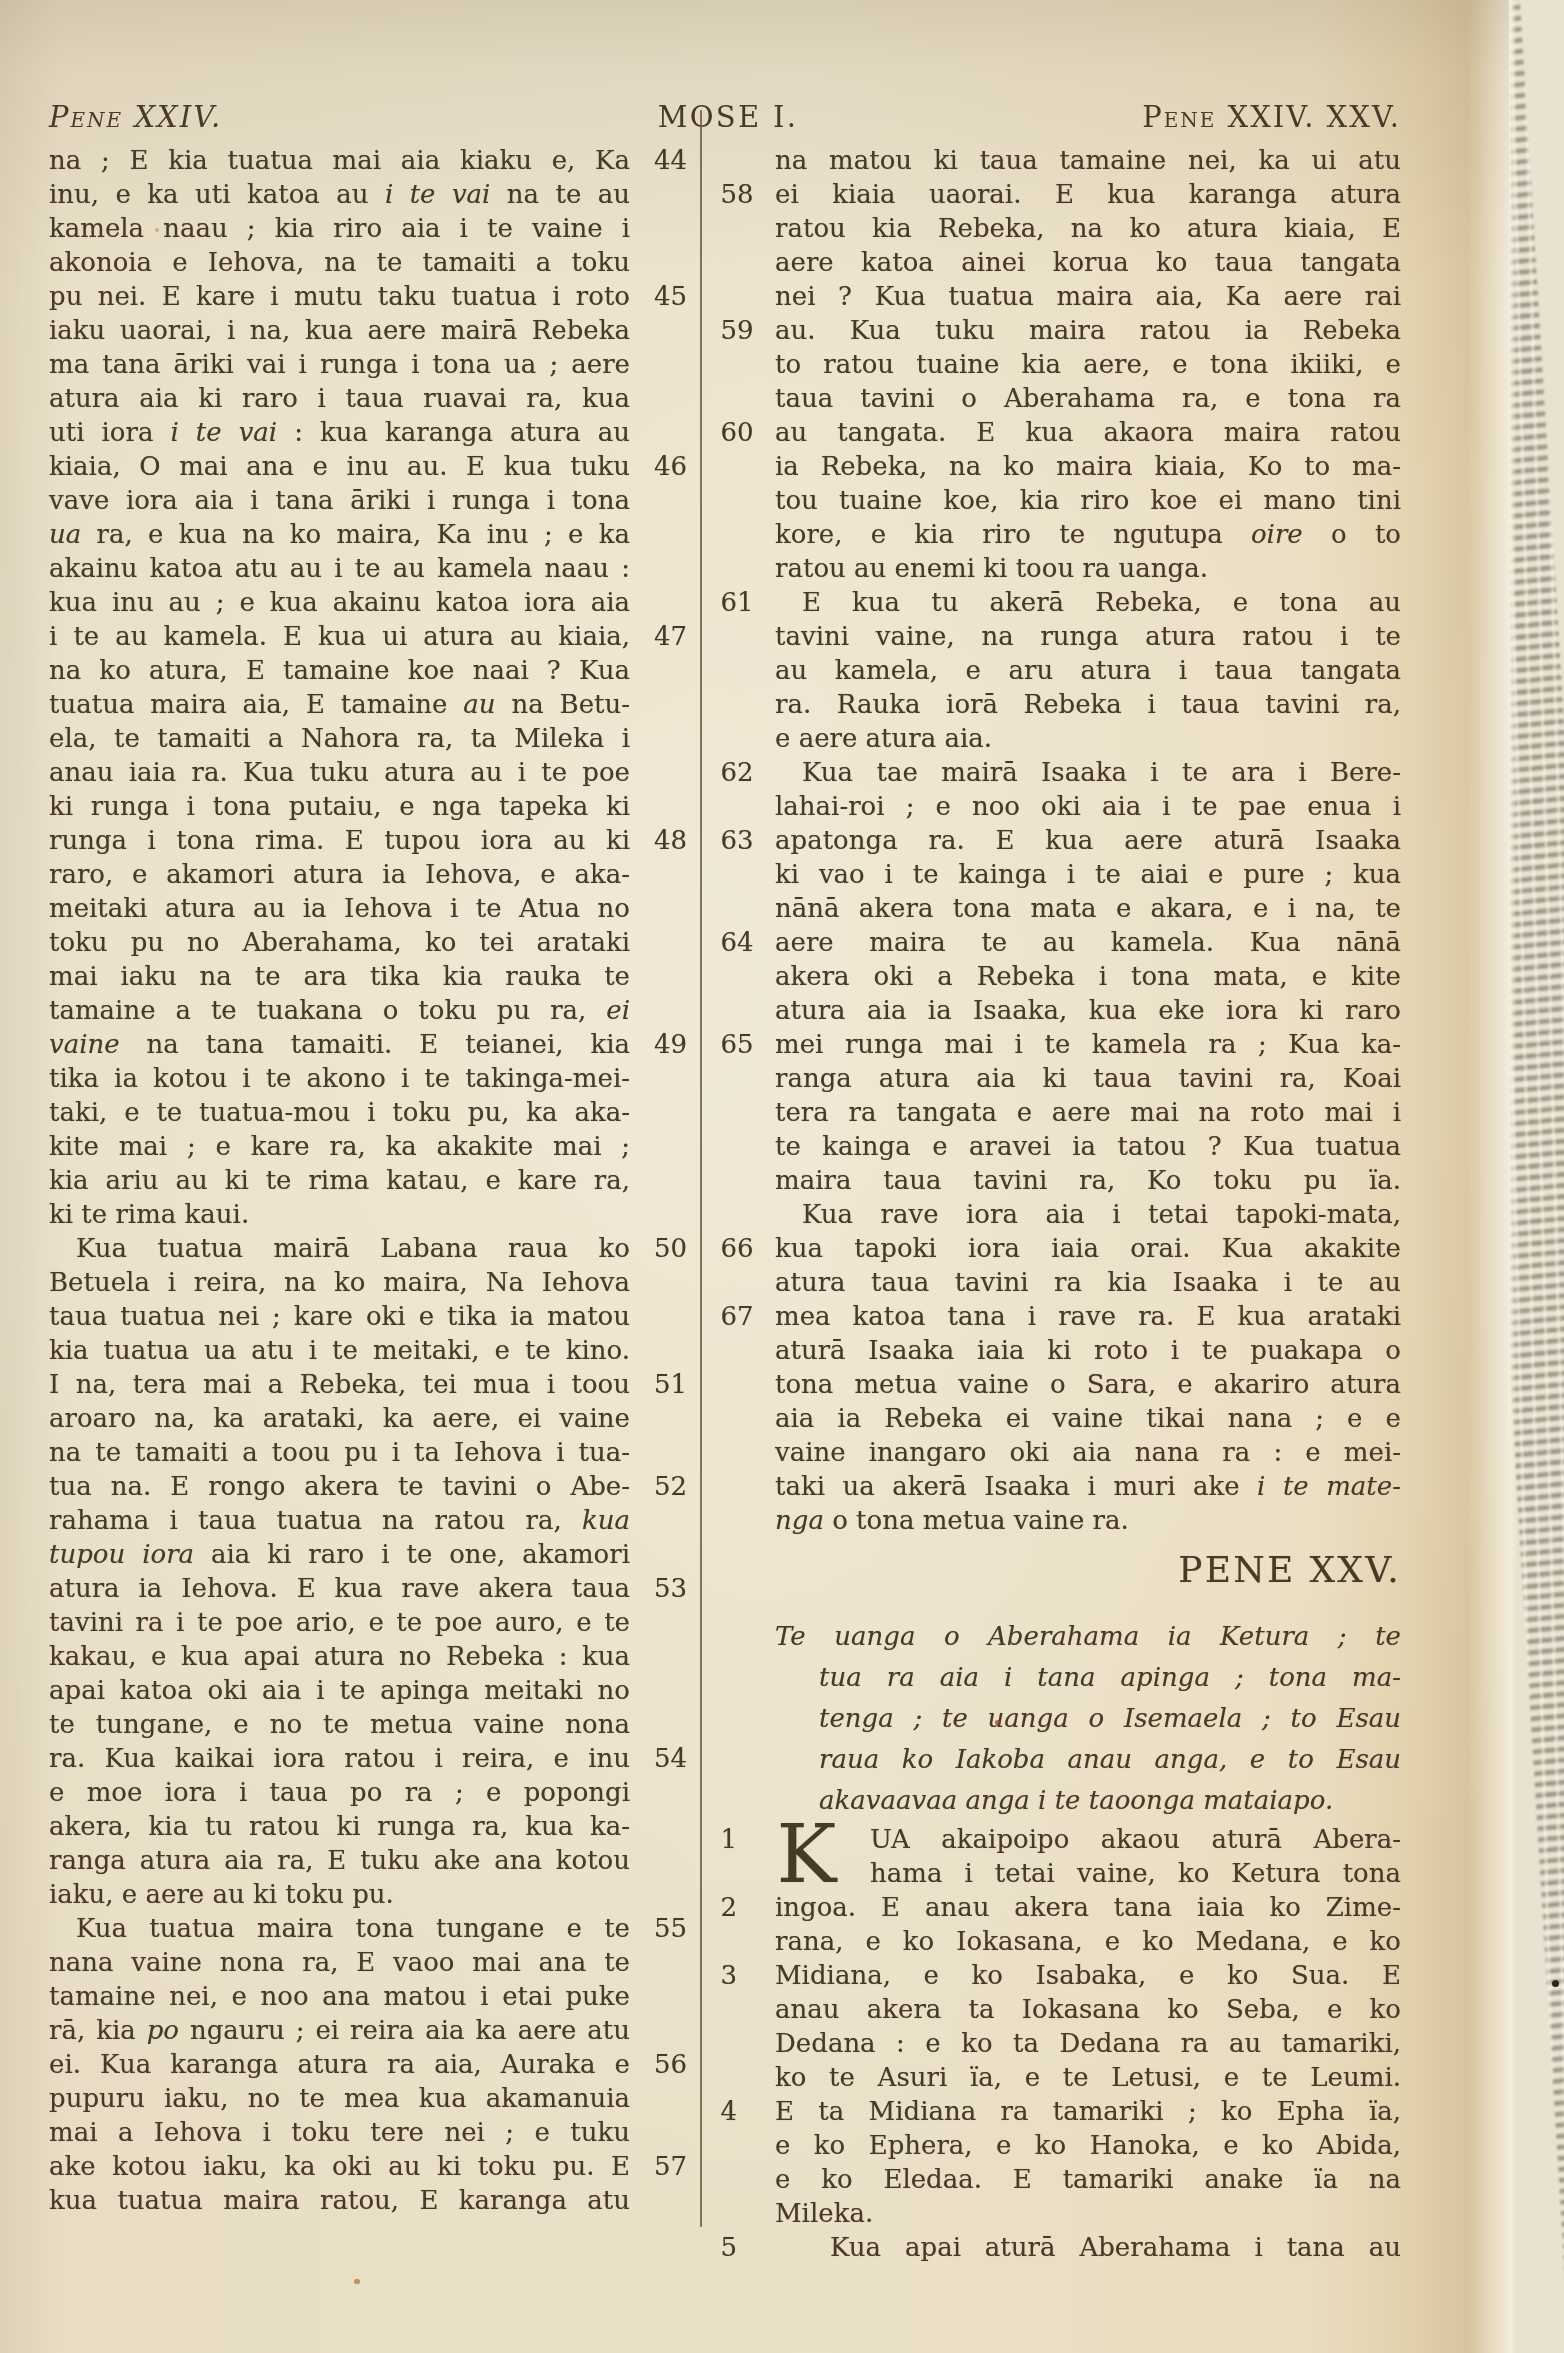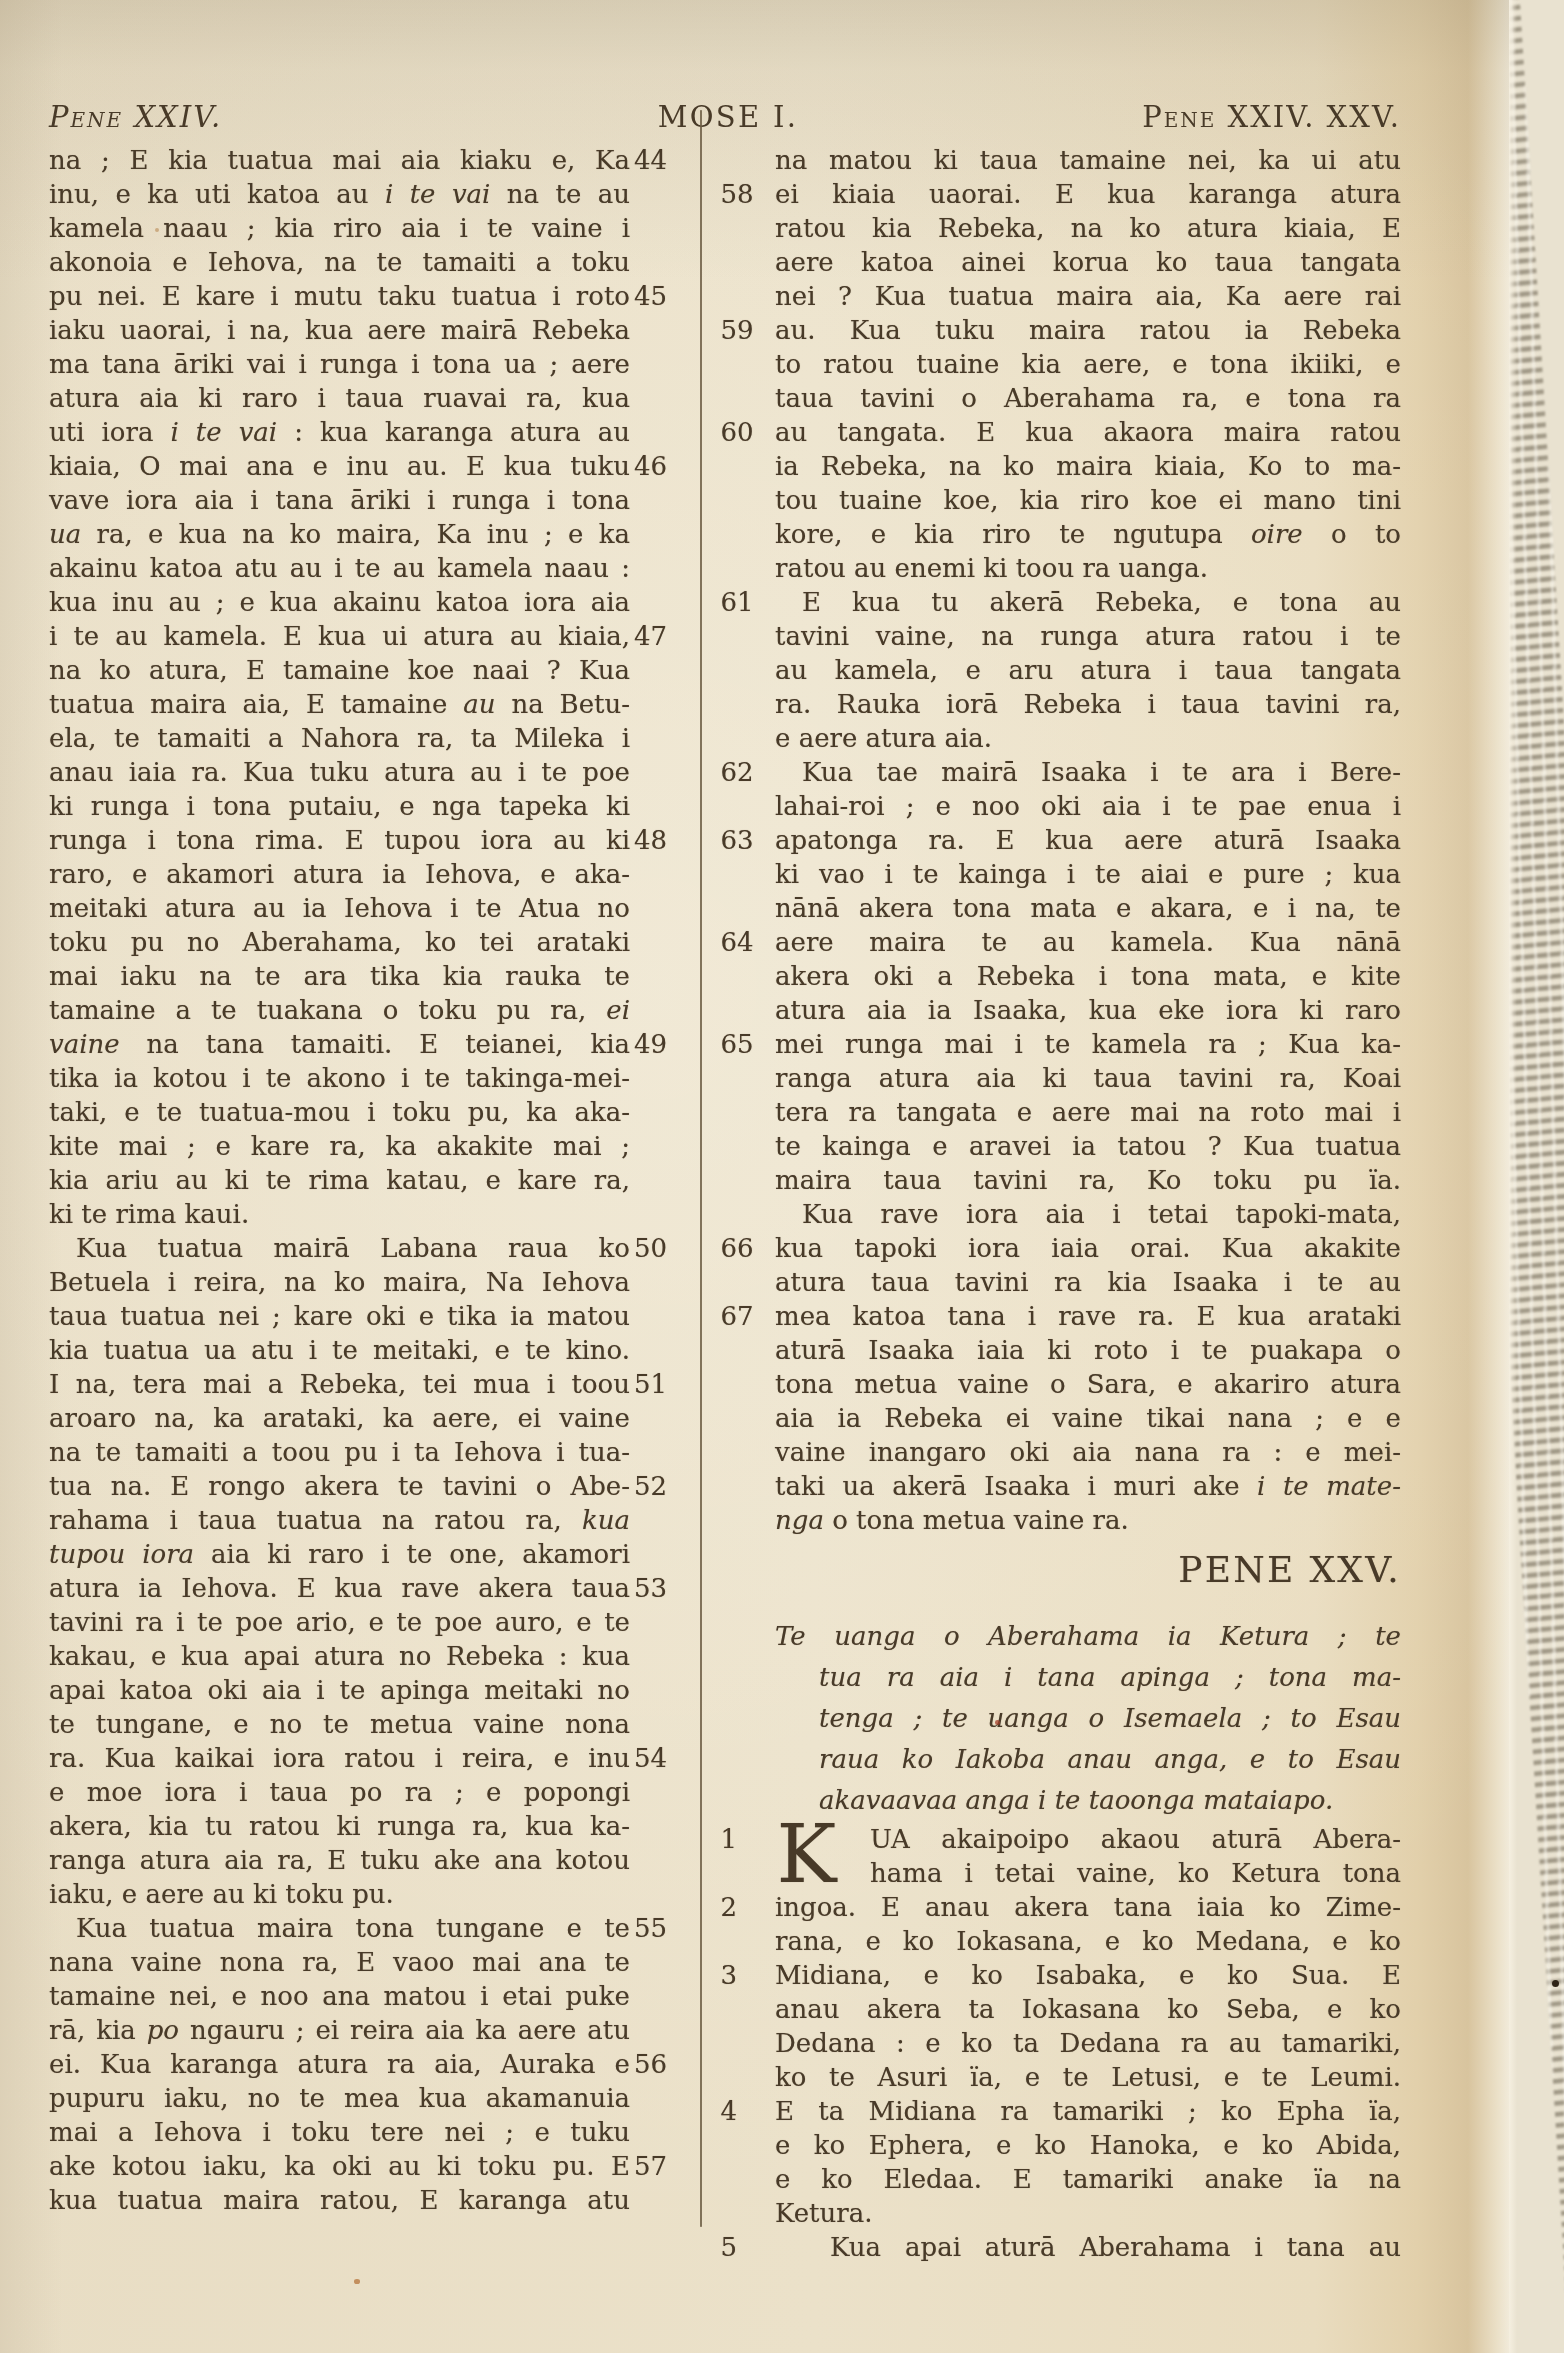--- a/index.html
+++ b/index.html
@@ -32,21 +32,21 @@
   .line{position:relative;height:34px;line-height:34px;text-align:justify;white-space:normal;}
   .line::after{content:"";display:inline-block;width:100%;height:0;}
   .line.nj{text-align:left;}
   .line.nj::after{display:none;}
   .line.in{padding-left:27px;}
   .line.in2{padding-left:55px;}
   .line.pad{padding-left:95px;}
   .line.dcline{padding-left:95px;}
   .dropcap{position:absolute;left:1.6px;top:-3.1px;font-size:80px;line-height:72px;letter-spacing:0;}
   .vnum{position:absolute;top:0;white-space:nowrap;}
-  #col-left .vnum{left:100%;margin-left:4px;width:55px;text-align:left;}
+  #col-left .vnum{left:100%;margin-left:24px;width:55px;text-align:left;}
   #col-right .vnum{right:100%;margin-right:12.5px;width:42px;text-align:left;}
   
   .chap-head{height:39px;line-height:39px;margin-top:12.5px;text-align:right;
              font-size:36px;letter-spacing:2.3px;}
   .summary{margin-top:27px;font-style:italic;}
   .summary .line{height:41px;line-height:41px;}
   .summary .line.in{padding-left:44px;}
   .verses{margin-top:1.6px;}
   
   .fore-edge{position:absolute;top:0;right:0;width:56px;height:2354px;
@@ -201,21 +201,21 @@
         <div class="line pad">hama i tetai vaine, ko Ketura tona</div>
         <div class="line">ingoa.   E anau akera tana iaia ko Zime-<span class="vnum">2</span></div>
         <div class="line">rana, e ko Iokasana, e ko Medana, e ko</div>
         <div class="line">Midiana, e ko Isabaka, e ko Sua.   E<span class="vnum">3</span></div>
         <div class="line">anau akera ta Iokasana ko Seba, e ko</div>
         <div class="line">Dedana :   e ko ta Dedana ra au tamariki,</div>
         <div class="line">ko te Asuri ïa, e te Letusi, e te Leumi.</div>
         <div class="line">E ta Midiana ra tamariki ;  ko Epha ïa,<span class="vnum">4</span></div>
         <div class="line">e ko Ephera, e ko Hanoka, e ko Abida,</div>
         <div class="line">e ko Eledaa.   E tamariki anake ïa na</div>
-        <div class="line nj">Ketura.</div>
+        <div class="line nj">Mileka.</div>
         <div class="line in2">Kua apai aturā Aberahama i tana au<span class="vnum">5</span></div>
       </div>
   </div>
 
   <div class="fore-edge">
     <div class="scribble"></div>
     <div class="edge-light"></div>
   </div>
 
   <div class="speck" id="speck-1"></div>

